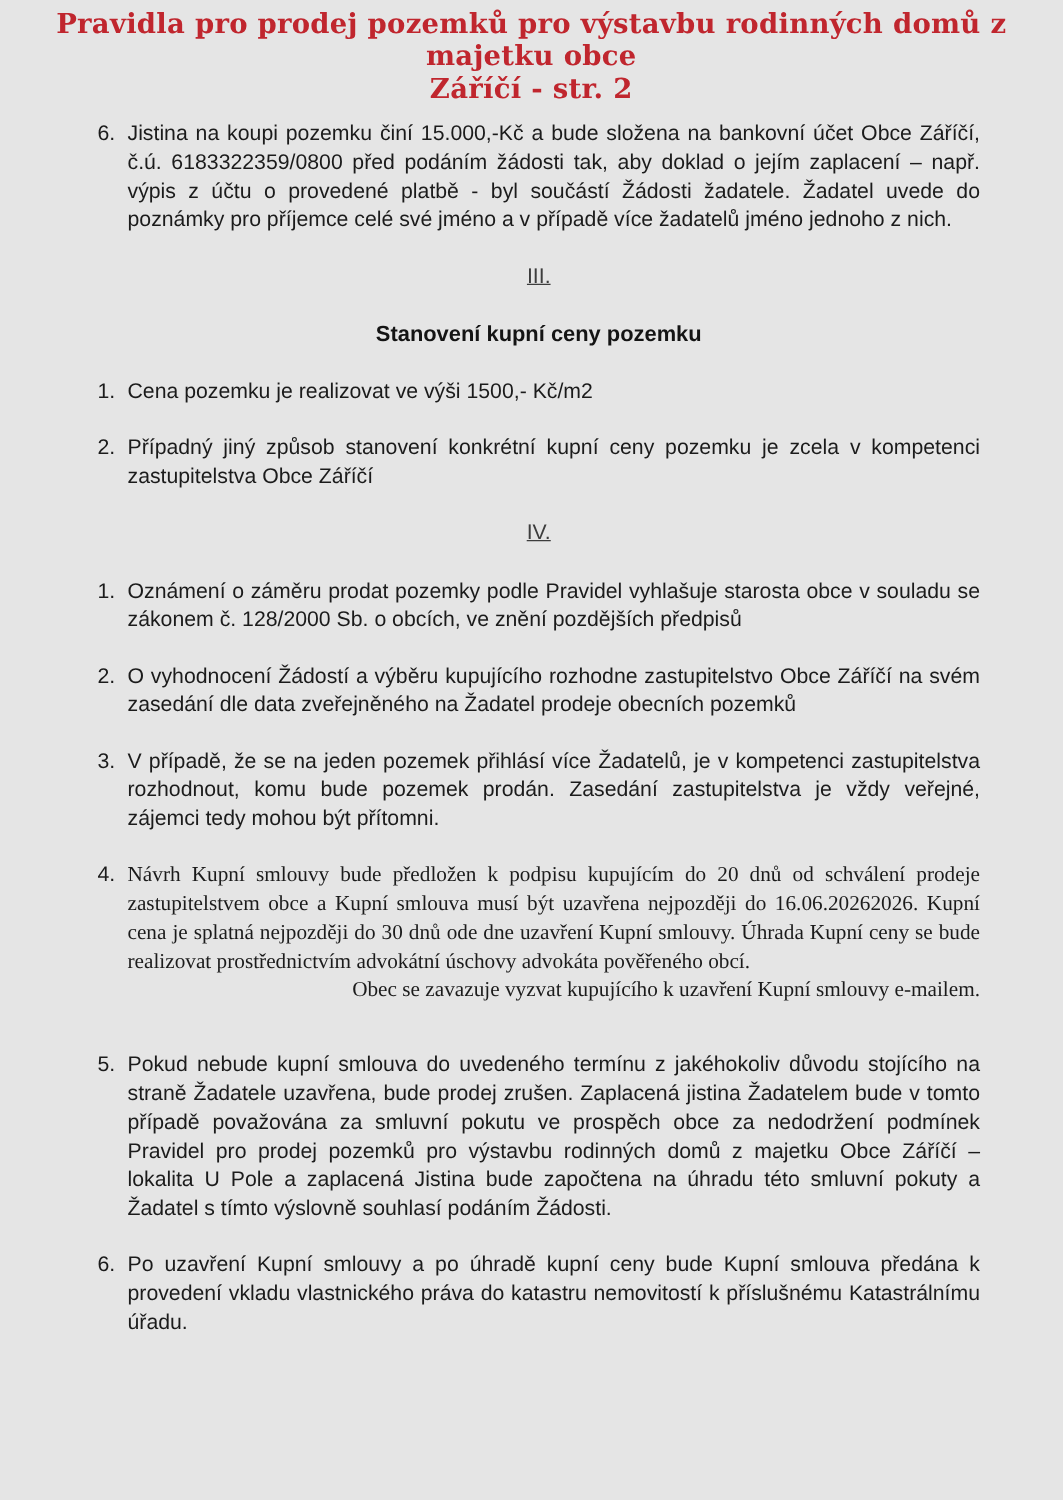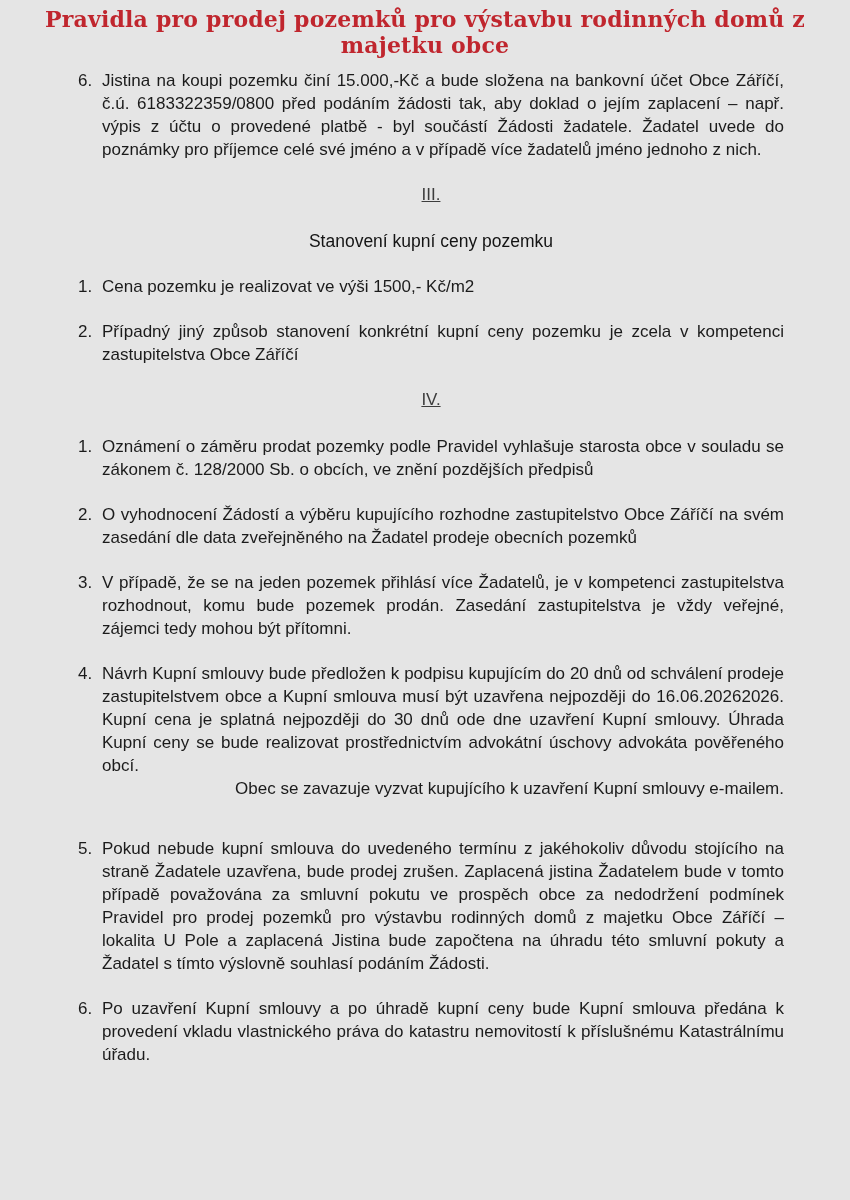--- a/index.html
+++ b/index.html
@@ -39,49 +39,51 @@
   .item .num {
     flex: 0 0 24px;
     width: 24px;
   }
   .item .txt {
     flex: 1;
     text-align: justify;
   }
   .item .txt p {
     margin: 0;
+    font-family: Liberation Serif, serif;
   }
   .item .txt p.cont {
     text-align: right;
     padding-left: 3px;
   }
   .numeral {
     text-align: center;
     color: #3d3d3d;
     margin: 20px 0 24px 0;
     font-size: 17px;
     text-decoration: underline;
   }
   .heading {
     text-align: center;
-    font-weight: normal;
+    font-weight: bold;
     font-size: 17.5px;
     margin: 0 0 22px 0;
     color: #141414;
   }
   .item.gap-after-large { margin-bottom: 37px; }
   .item.last { margin-bottom: 0; }
 </style>
 </head>
 <body>
 
 <div class="page">
 
   <div class="doc-title">
     <div>Pravidla pro prodej pozemků pro výstavbu rodinných domů z majetku obce</div>
+    <div>Záříčí - str. 2</div>
   </div>
 
   <div class="content">
 
     <div class="item">
       <span class="num">6.</span>
       <div class="txt">Jistina na koupi pozemku činí 15.000,-Kč a bude složena na bankovní účet Obce Záříčí, č.ú. 6183322359/0800 před podáním žádosti tak, aby doklad o jejím zaplacení – např. výpis z účtu o provedené platbě - byl součástí Žádosti žadatele. Žadatel uvede do poznámky pro příjemce celé své jméno a v případě více žadatelů jméno jednoho z nich.</div>
     </div>
 
     <div class="numeral">III.</div>

